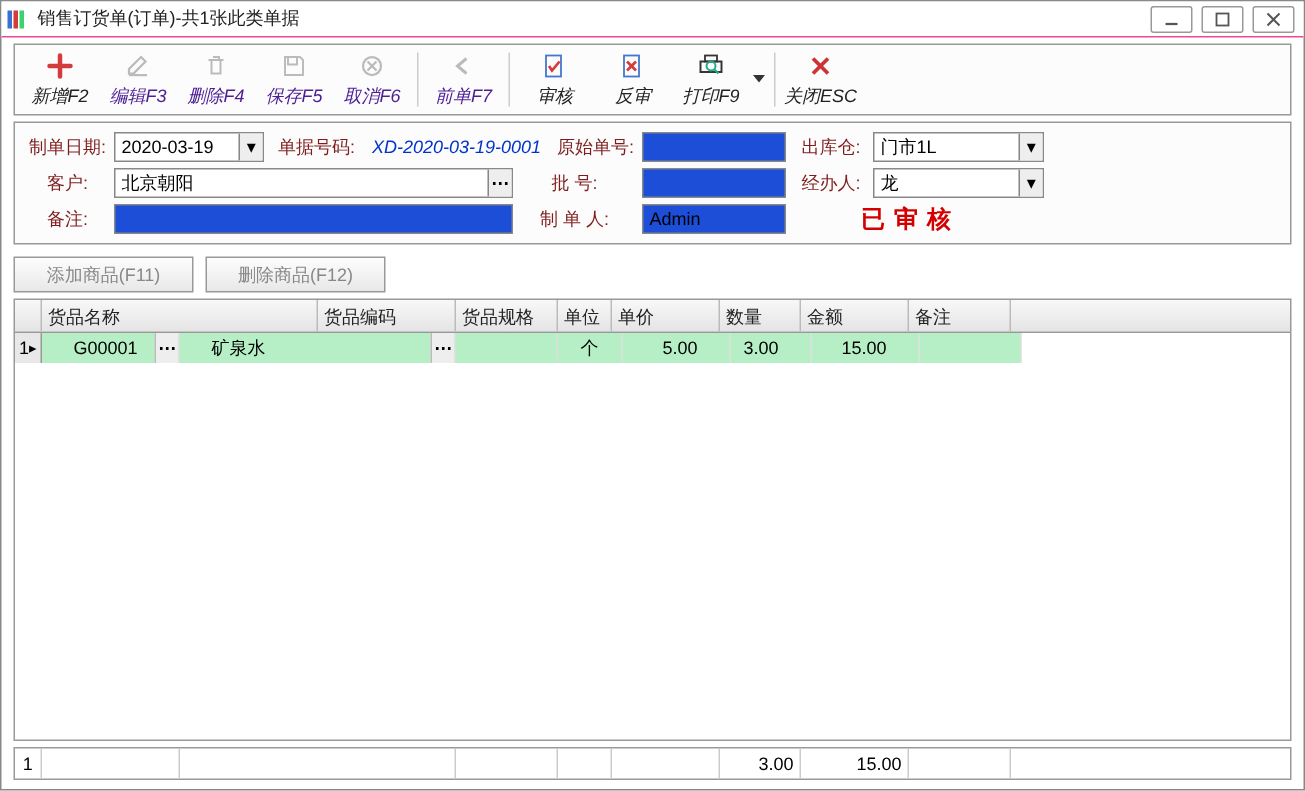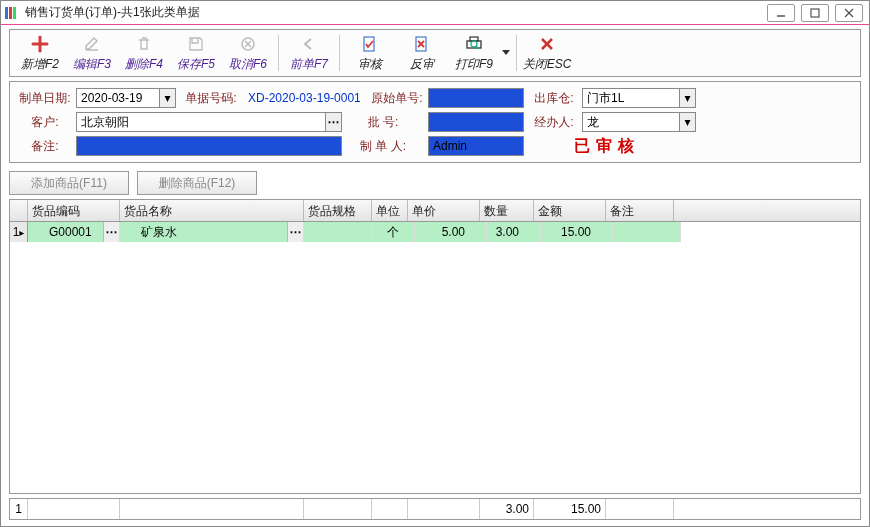--- a/index.html
+++ b/index.html
@@ -15,21 +15,21 @@
 .tool-btn { display: flex; flex-direction: column; align-items: center; justify-content: center; width: 52px; height: 42px; color: #222; cursor: default; }
 .tool-btn.disabled { color: #4c1d95; }
 .tool-btn .ico { width: 20px; height: 20px; display: flex; align-items: center; justify-content: center; }
 .tool-btn .lbl { margin-top: 2px; white-space: nowrap; font-style: italic; }
 .tool-sep { width: 1px; height: 36px; background: #ccc; margin: 0 4px; }
 .tool-drop { width: 12px; display: flex; align-items: center; justify-content: center; }
 .form-area { border: 1px solid #999; margin: 2px 8px 0 8px; padding: 4px 8px; background: #fcfcfc; }
 .form-row { display: flex; align-items: center; height: 24px; }
 .form-lbl { text-align: center; padding-right: 4px; color: #7f1d1d; white-space: nowrap; }
 .inp { border: 1px solid #888; background: #1d4ed8; height: 20px; padding: 0 4px; display: flex; align-items: center; }
-.inp.blue { color: #0033cc; }
+.inp.blue { color: #0033cc; font-style: italic; }
 .sel { border: 1px solid #888; background: #fff; height: 20px; display: flex; align-items: center; position: relative; }
 .sel-txt { flex: 1; padding: 0 4px; }
 .sel-arrow { width: 16px; height: 18px; border-left: 1px solid #888; display: flex; align-items: center; justify-content: center; background: #eee; }
 .ellips-btn { width: 16px; height: 18px; border-left: 1px solid #888; display: flex; align-items: center; justify-content: center; background: #eee; font-weight: bold; }
 .status-stamp { color: #d40000; font-size: 16px; font-weight: bold; letter-spacing: 6px; padding-left: 50px; }
 .btns-row { margin: 8px 8px 4px 8px; display: flex; gap: 8px; }
 .action-btn { width: 120px; height: 24px; border: 1px solid #999; background: linear-gradient(#fdfdfd,#e8e8e8); color: #888; display: flex; align-items: center; justify-content: center; }
 .grid-wrap { margin: 0 8px; border: 1px solid #999; flex: 1; display: flex; flex-direction: column; background: #fff; min-height: 0; }
 .grid-head { display: flex; background: linear-gradient(#f8f8f8,#e4e4e4); border-bottom: 1px solid #999; height: 22px; }
 .gh { border-right: 1px solid #bbb; padding: 3px 4px; color: #222; overflow: hidden; white-space: nowrap; }
@@ -218,22 +218,22 @@
   </div>
 
   <div class="btns-row">
     <div class="action-btn">添加商品(F11)</div>
     <div class="action-btn">删除商品(F12)</div>
   </div>
 
   <div class="grid-wrap">
     <div class="grid-head">
       <div class="gh c0"></div>
+      <div class="gh c2">货品名称</div>
       <div class="gh c1">货品编码</div>
-      <div class="gh c2">货品名称</div>
       <div class="gh c3">货品规格</div>
       <div class="gh c4">单位</div>
       <div class="gh c5">单价</div>
       <div class="gh c6">数量</div>
       <div class="gh c7">金额</div>
       <div class="gh c8">备注</div>
     </div>
     <div class="grid-body">
       <div class="grow sel-row">
         <div class="row-ind"><span>1</span>▸</div>

